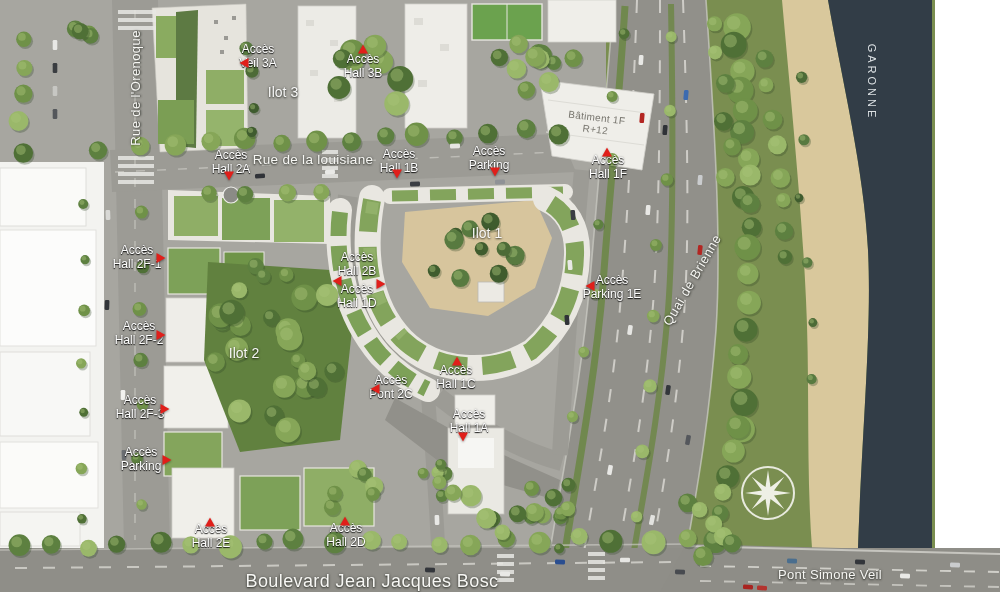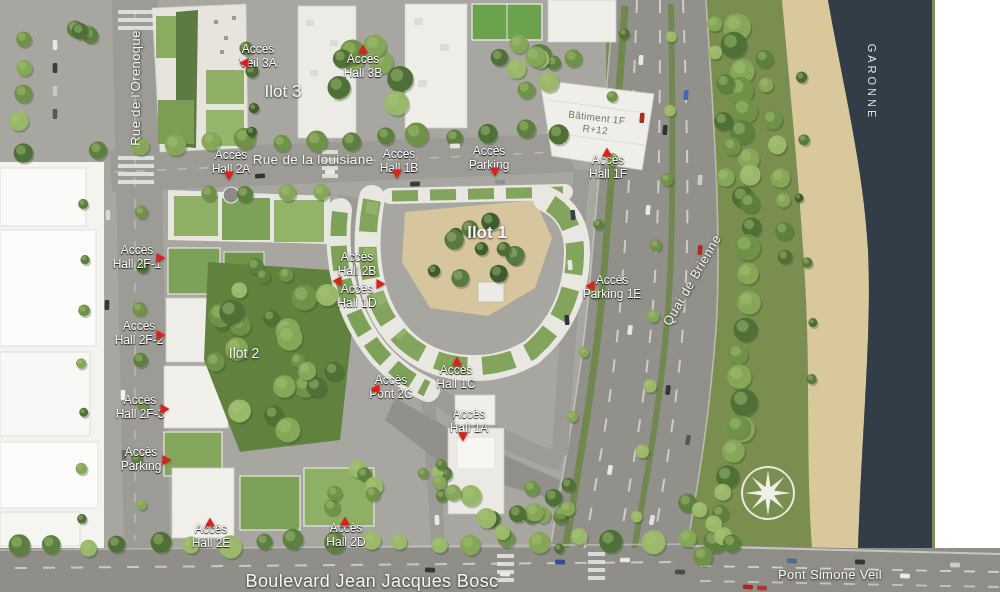--- a/index.html
+++ b/index.html
@@ -9,21 +9,21 @@
   #overlay{position:absolute;left:0;top:0;width:1000px;height:592px;pointer-events:none;}
   .lbl{position:absolute;transform:translate(-50%,-50%);color:#f7f7f4;white-space:nowrap;
        text-shadow:0 1px 2px rgba(15,18,12,.7),0 0 3px rgba(15,18,12,.35);}
   .street-orenoque{font-size:13px;transform:translate(-50%,-50%) rotate(-90deg);letter-spacing:.4px;}
   .street-louisiane{font-size:13.5px;letter-spacing:.3px;}
   .street-quai{font-size:13px;transform:translate(-50%,-50%) rotate(-60deg);letter-spacing:.6px;}
   .street-boulevard{font-size:18px;letter-spacing:.4px;}
   .landmark-pont{font-size:13px;letter-spacing:.3px;}
   .landmark-garonne{font-size:11px;letter-spacing:3px;writing-mode:vertical-rl;text-orientation:mixed;
        transform:translate(-50%,-50%);color:rgba(236,240,242,.92);text-shadow:none;}
-  .block-lbl{font-size:17px;color:rgba(255,255,255,.95);}
+  .block-lbl{font-size:14px;color:rgba(255,255,255,.95);}
   .block-lbl-2{font-size:14px;}
   .batiment{position:absolute;transform:translate(-50%,-50%) rotate(7deg);font-size:10px;line-height:1.2;
        text-align:center;color:rgba(112,110,102,.95);white-space:nowrap;letter-spacing:.3px;}
   .access{position:absolute;transform:translate(-50%,-50%);font-size:12px;line-height:1.2;color:#fff;
        text-align:center;white-space:nowrap;text-shadow:0 1px 1px rgba(0,0,0,.85),0 0 2px rgba(0,0,0,.5);}
   .tri{position:absolute;width:0;height:0;transform:translate(-50%,-50%);
        filter:drop-shadow(0 1px 1px rgba(0,0,0,.4));}
   .tri-up{border-left:5px solid transparent;border-right:5px solid transparent;border-bottom:9px solid var(--red,#e01f1a);}
   .tri-down{border-left:5px solid transparent;border-right:5px solid transparent;border-top:9px solid var(--red,#e01f1a);}
   .tri-left{border-top:5px solid transparent;border-bottom:5px solid transparent;border-right:9px solid var(--red,#e01f1a);}
@@ -879,21 +879,21 @@
       </g>
 </svg>
 
 <div id="overlay">
   <div class="lbl street-orenoque" style="left:135px;top:88px;">Rue de l'Orenoque</div>
   <div class="lbl street-louisiane" style="left:313px;top:159px;">Rue de la louisiane</div>
   <div class="lbl street-quai" style="left:692px;top:280px;">Quai de Brienne</div>
   <div class="lbl street-boulevard" style="left:372px;top:581px;">Boulevard Jean Jacques Bosc</div>
   <div class="lbl landmark-pont" style="left:830px;top:574px;">Pont Simone Veil</div>
   <div class="lbl landmark-garonne" style="left:872px;top:82px;">GARONNE</div>
-  <div class="lbl block-lbl" style="left:487px;top:233px;font-weight:bold;">Ilot 1</div>
+  <div class="lbl block-lbl" style="left:487px;top:233px;">Ilot 1</div>
   <div class="lbl block-lbl block-lbl-2" style="left:244px;top:353px;">Ilot 2</div>
   <div class="lbl block-lbl" style="left:283px;top:92px;">Ilot 3</div>
   <div class="batiment" style="left:596px;top:124px;">
     <div>Bâtiment 1F</div>
     <div>R+12</div>
   </div>
   <div id="markers">
         <div class="access" style="left: 258px; top: 56px;">
           <div>Accès</div>
           <div>Veil 3A</div>

